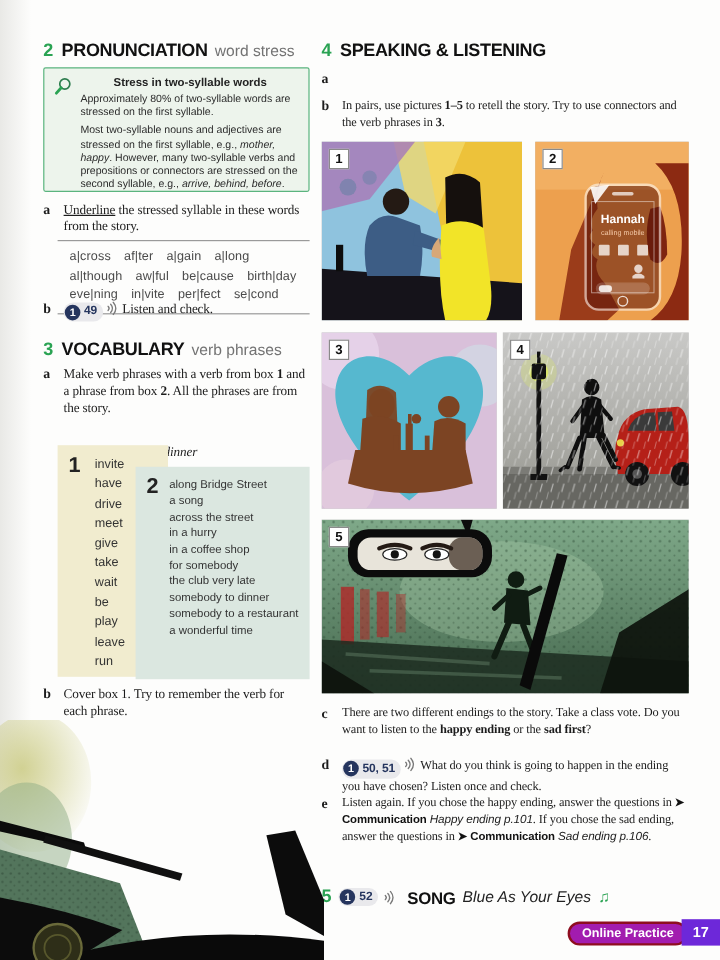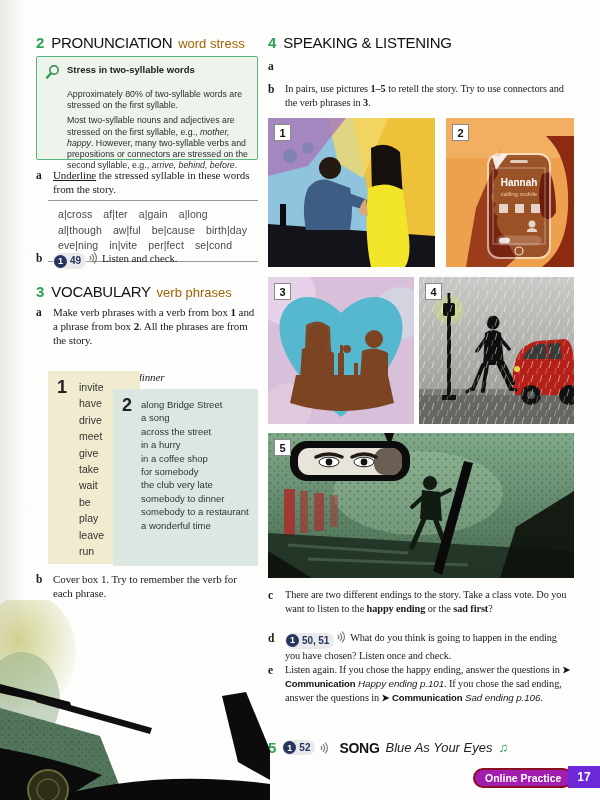--- a/index.html
+++ b/index.html
@@ -8,22 +8,22 @@
     position:relative; width:600px; height:800px; margin:0 auto;
     background:#fdfdfc; overflow:hidden;
     font-family:"Liberation Serif", serif; color:#1c1c1c;
   }
   .page-edge { position:absolute; left:0; top:0; width:26px; height:100%;
     background:linear-gradient(90deg,#e9e9e6,#fdfdfc); }
 
   
   .sec-head { position:absolute; font-family:"Liberation Sans", sans-serif; white-space:nowrap; }
   .sec-num { color:#2aa353; font-weight:bold; font-size:15px; margin-right:7px; }
-  .sec-title { color:#111; font-weight:normal; font-size:15px; letter-spacing:-0.3px; }
-  .sec-sub { color:#a16207; font-size:13px; margin-left:6px; }
+  .sec-title { color:#111; font-weight:bold; font-size:15px; letter-spacing:-0.3px; }
+  .sec-sub { color:#737373; font-size:13px; margin-left:6px; }
 
   
   .ex { position:absolute; display:flex; gap:8px; }
   .ex .lbl { font-weight:bold; font-size:11.5px; width:9px; flex:none; padding-top:1px; }
   .ex .txt { font-size:11px; line-height:14px; letter-spacing:-0.1px; }
   .rcol .ex .txt { font-size:10.3px; line-height:13.8px; }
   .bold { font-weight:bold; }
   .und { text-decoration:underline; }
   .it { font-style:italic; }
   .sansb { font-family:"Liberation Sans", sans-serif; font-weight:bold; font-size:9.5px; }
@@ -36,21 +36,21 @@
   .audio .disc { width:13px; height:13px; border-radius:50%; background:#25355e; color:#fff;
     font-size:9px; font-weight:bold; display:flex; align-items:center; justify-content:center; }
   .audio .trk { color:#25355e; font-weight:bold; font-size:10px; }
   .waves { margin:0 4px 0 1px; vertical-align:-2px; }
 
   
   .tipbox { position:absolute; left:36px; top:56px; width:222px; height:104px;
     background:#edf4ec; border:1.5px solid #5ab47e; border-radius:2px;
     padding:7px 7px 6px 30px; font-family:"Liberation Sans", sans-serif; }
   .tipbox .mag { position:absolute; left:7px; top:7px; }
-  .tipbox .t { font-weight:bold; font-size:9.5px; color:#222; margin-bottom:14px; }
+  .tipbox .t { font-weight:bold; font-size:9.5px; color:#222; margin-bottom:2px;text-align:center; }
   .tipbox p { font-size:8.8px; line-height:11.2px; color:#2c2c2c; margin-bottom:4px; }
 
   
   .wordbox { position:absolute; left:48px; top:200px; width:210px;
     border-top:1px solid #9a9a9a; border-bottom:1px solid #9a9a9a;
     padding:6px 0 7px 10px; font-family:"Liberation Sans", sans-serif; }
   .wordbox .row { font-size:10.5px; line-height:15.5px; color:#4a4a4a; letter-spacing:0.1px; }
   .wordbox .w { margin-right:11px; }
 
   

